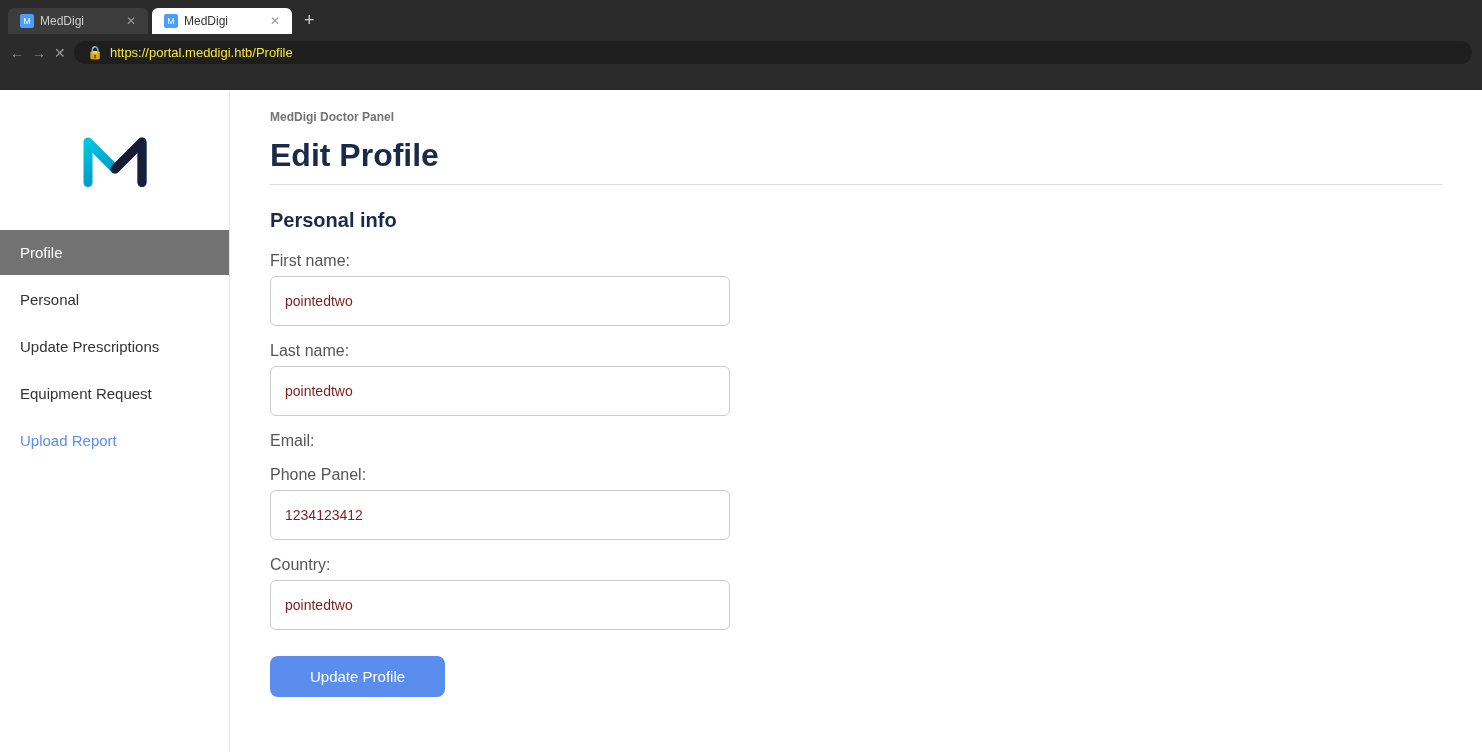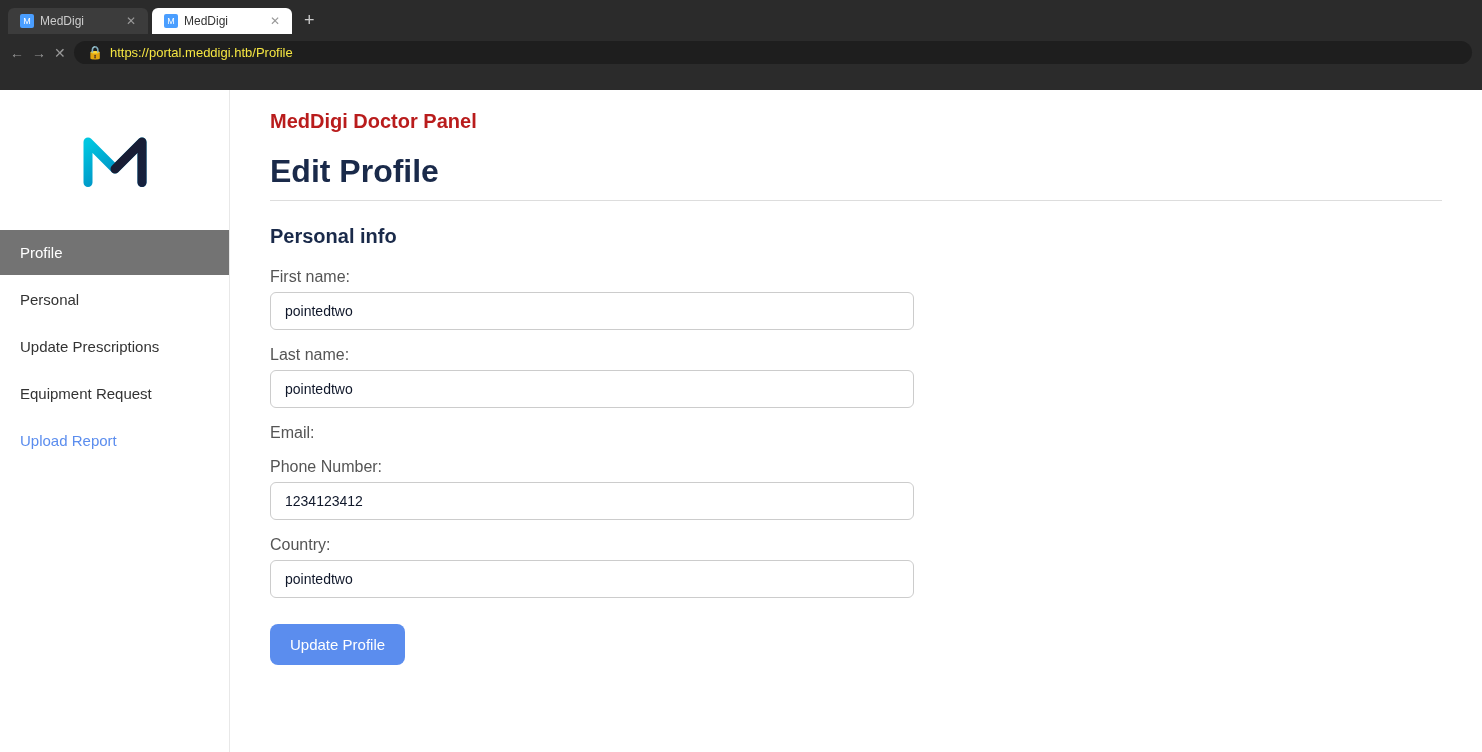--- a/index.html
+++ b/index.html
@@ -135,24 +135,24 @@
       color: #5b8dee;
     }
 
     
     .main-content {
       flex: 1;
       overflow-y: auto;
       padding: 20px 40px;
     }
     .page-header {
-      font-size: 20px;
-      color: #b91c1c;
+      font-size: 12px;
+      color: #737373;
       font-weight: 600;
-      margin-bottom: 20px;
+      margin-bottom: 13px;
     }
     .edit-profile-title {
       font-size: 32px;
       color: #1a2a4a;
       font-weight: 600;
       margin-bottom: 10px;
     }
     .divider {
       border: none;
       border-top: 1px solid #ddd;
@@ -167,34 +167,34 @@
     .form-group {
       margin-bottom: 16px;
     }
     .form-label {
       font-size: 16px;
       color: #555;
       margin-bottom: 6px;
       display: block;
     }
     .form-input {
-      width: 644px;
+      width: 460px;
       max-width: 100%;
-      padding: 10px 14px;
+      padding: 16px 14px;
       border: 1px solid #ccc;
       border-radius: 6px;
       font-size: 14px;
-      color: #0f172a;
+      color: #7f1d1d;
       outline: none;
     }
     .update-btn {
       background: #5b8dee;
       color: #fff;
       border: none;
-      padding: 12px 20px;
+      padding: 12px 40px;
       border-radius: 8px;
       font-size: 15px;
       cursor: pointer;
       margin-top: 10px;
       font-weight: 500;
       text-align: right;
     }
   </style>
 </head>
 <body>
@@ -281,21 +281,21 @@
         <input class="form-input" type="text" value="pointedtwo" style="">
       </div>
       <div class="form-group">
         <label class="form-label">Last name:</label>
         <input class="form-input" type="text" value="pointedtwo" style="">
       </div>
       <div class="form-group">
         <label class="form-label">Email:</label>
       </div>
       <div class="form-group">
-        <label class="form-label">Phone Number:</label>
+        <label class="form-label">Phone Panel:</label>
         <input class="form-input" type="text" value="1234123412" style="">
       </div>
       <div class="form-group">
         <label class="form-label">Country:</label>
         <input class="form-input" type="text" value="pointedtwo" style="">
       </div>
       <button class="update-btn" type="submit">Update Profile</button>
     </form>
   </div>
 

